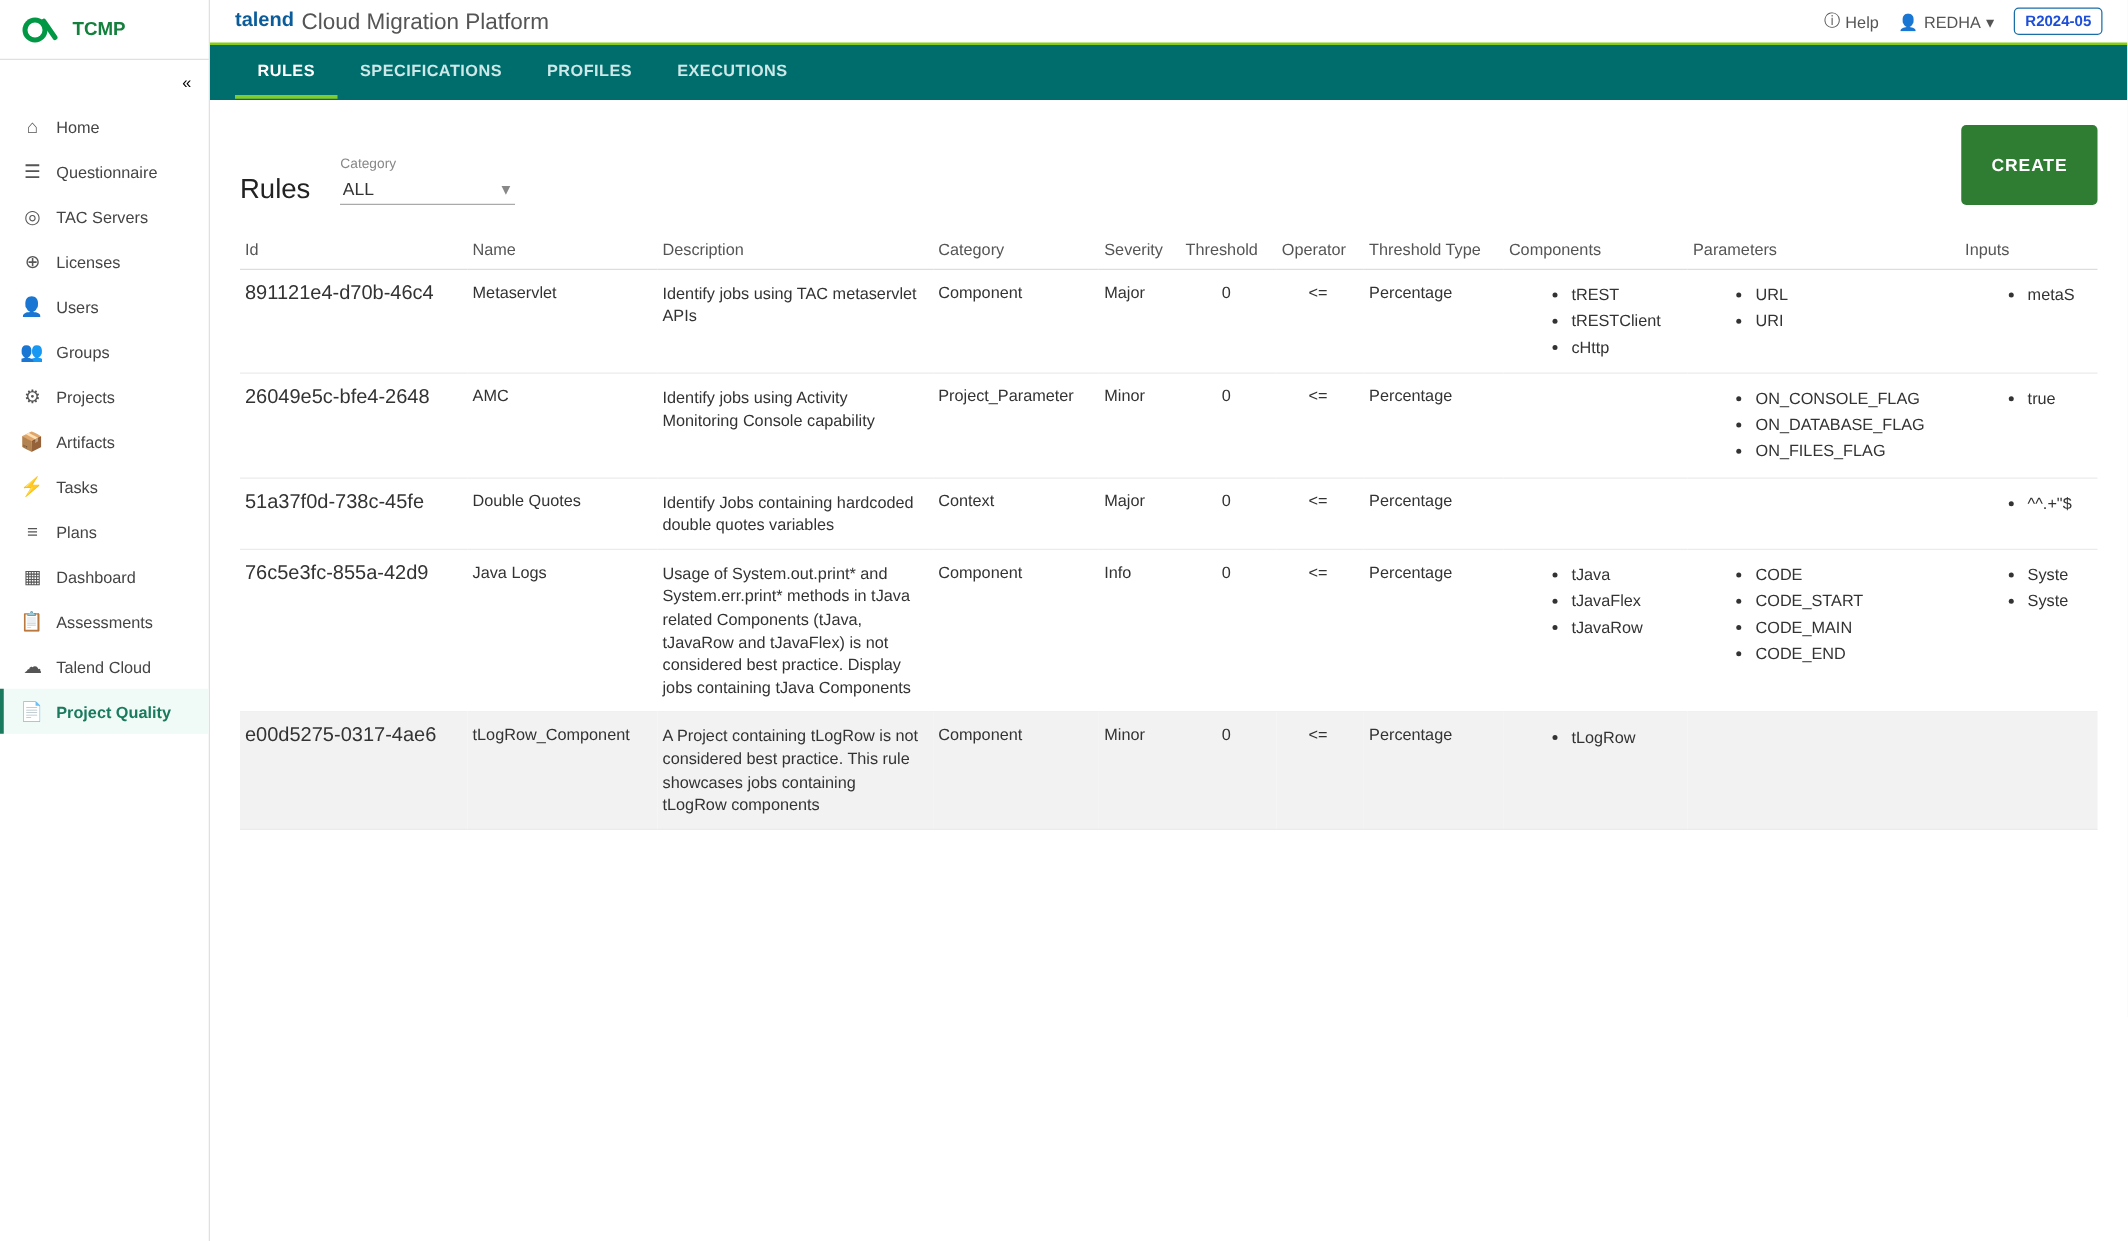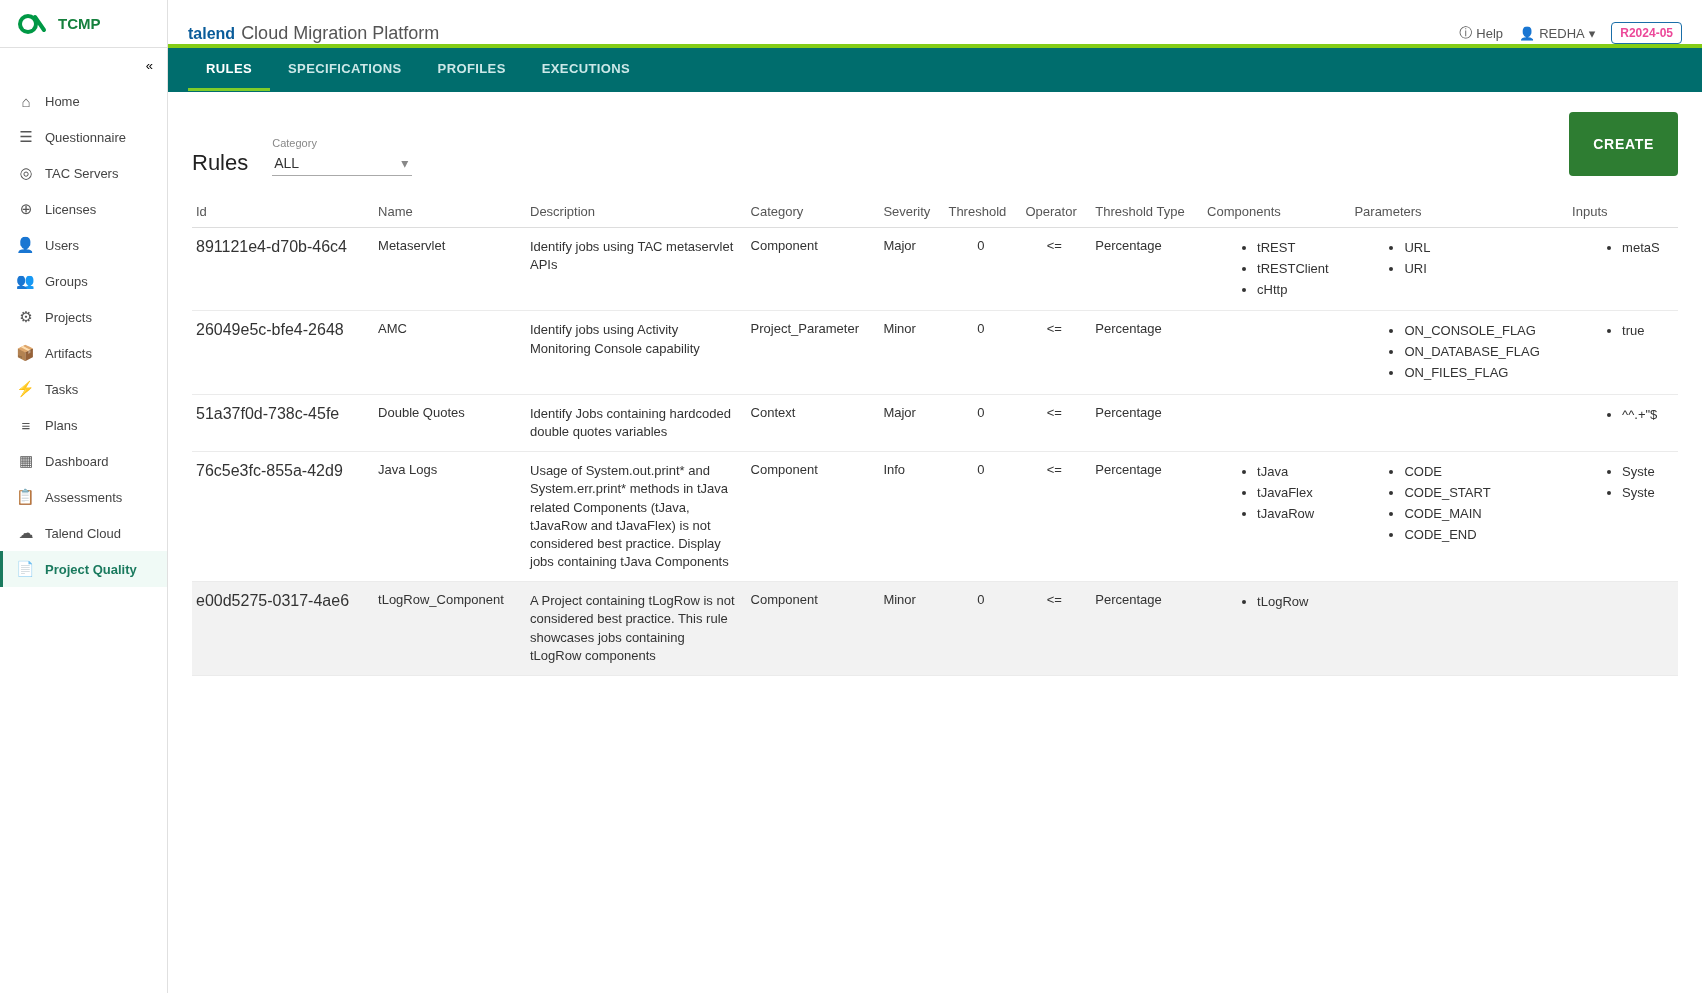--- a/index.html
+++ b/index.html
@@ -78,24 +78,24 @@
       flex: 1;
       display: flex;
       flex-direction: column;
       overflow: hidden;
       background: #fff;
     }
 
     
     .topbar {
       display: flex;
-      align-items: flex-end;
+      align-items: center;
       padding: 0 20px;
-      height: 48px;
-      border-bottom: 4px solid #84cc16;
+      height: 36px;
+      border-bottom: 2px solid #84cc16;
       background: #fff;
       justify-content: space-between;
     }
     .topbar-logo {
       display: flex;
       align-items: center;
       gap: 6px;
       font-size: 16px;
       color: #333;
     }
@@ -126,21 +126,21 @@
       align-items: center;
       gap: 4px;
       color: #555;
       font-size: 13px;
       cursor: pointer;
     }
     .topbar-version {
       border: 1.5px solid #1a6ea8;
       border-radius: 4px;
       padding: 3px 8px;
-      color: #ec4899;
+      color: #1d4ed8;
       font-size: 12px;
       font-weight: bold;
     }
 
     
     .nav-tabs {
       display: flex;
       align-items: center;
       background: #006d6d;
       padding: 0 20px;

